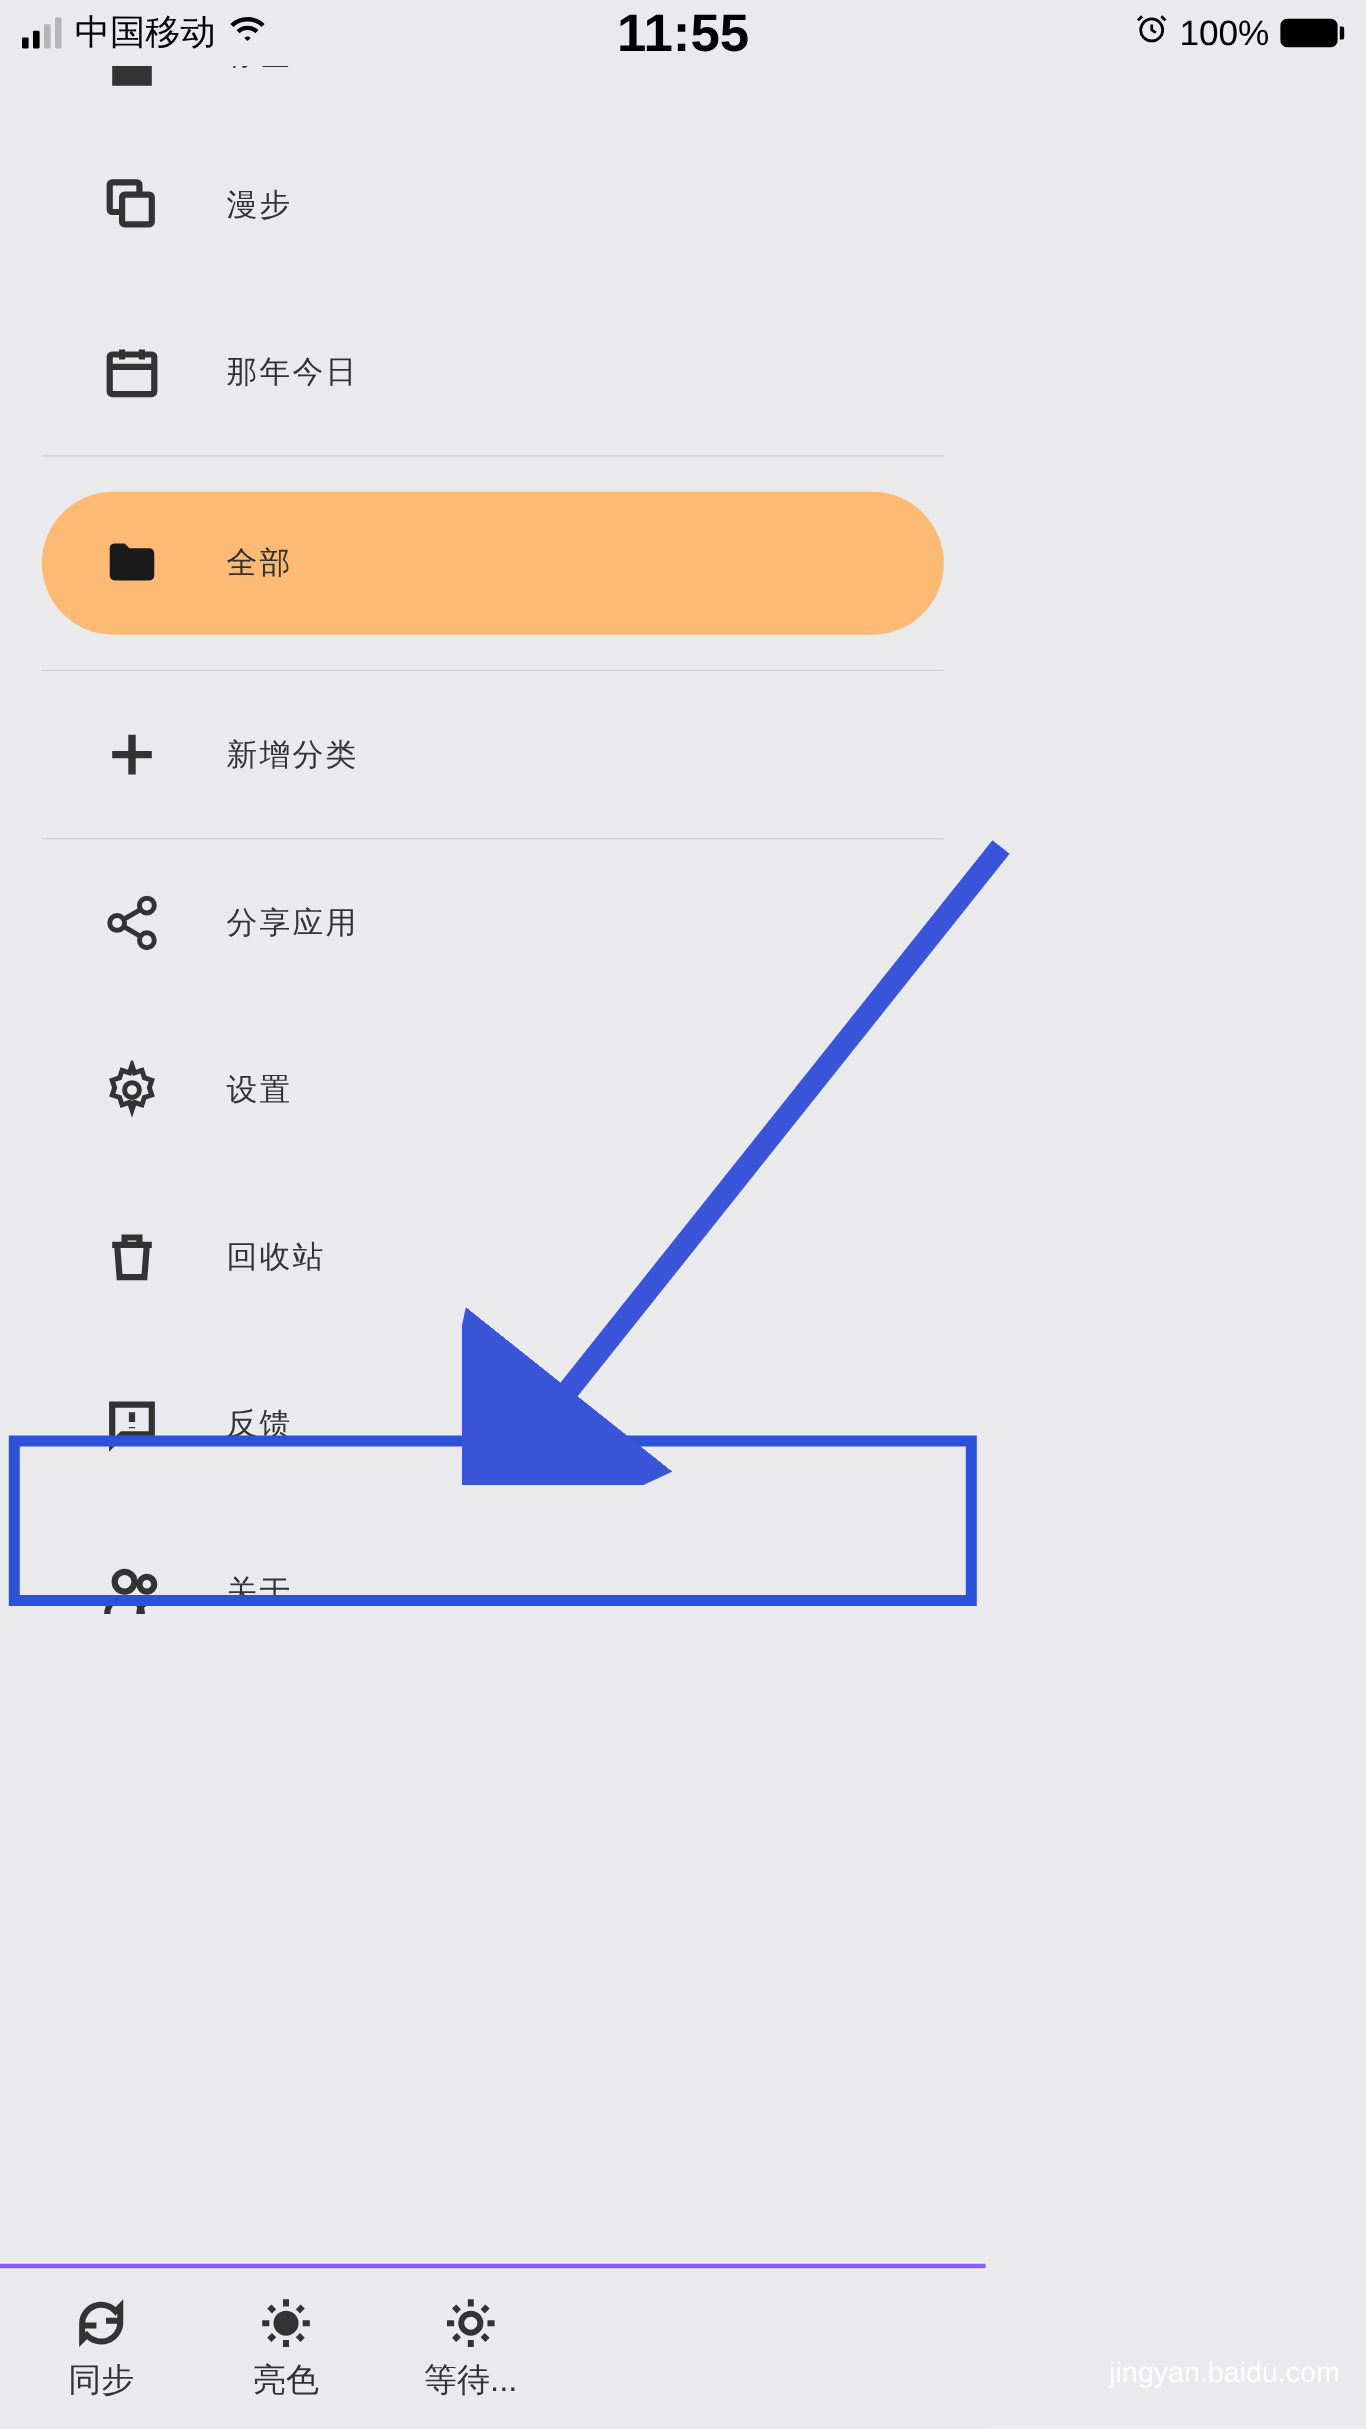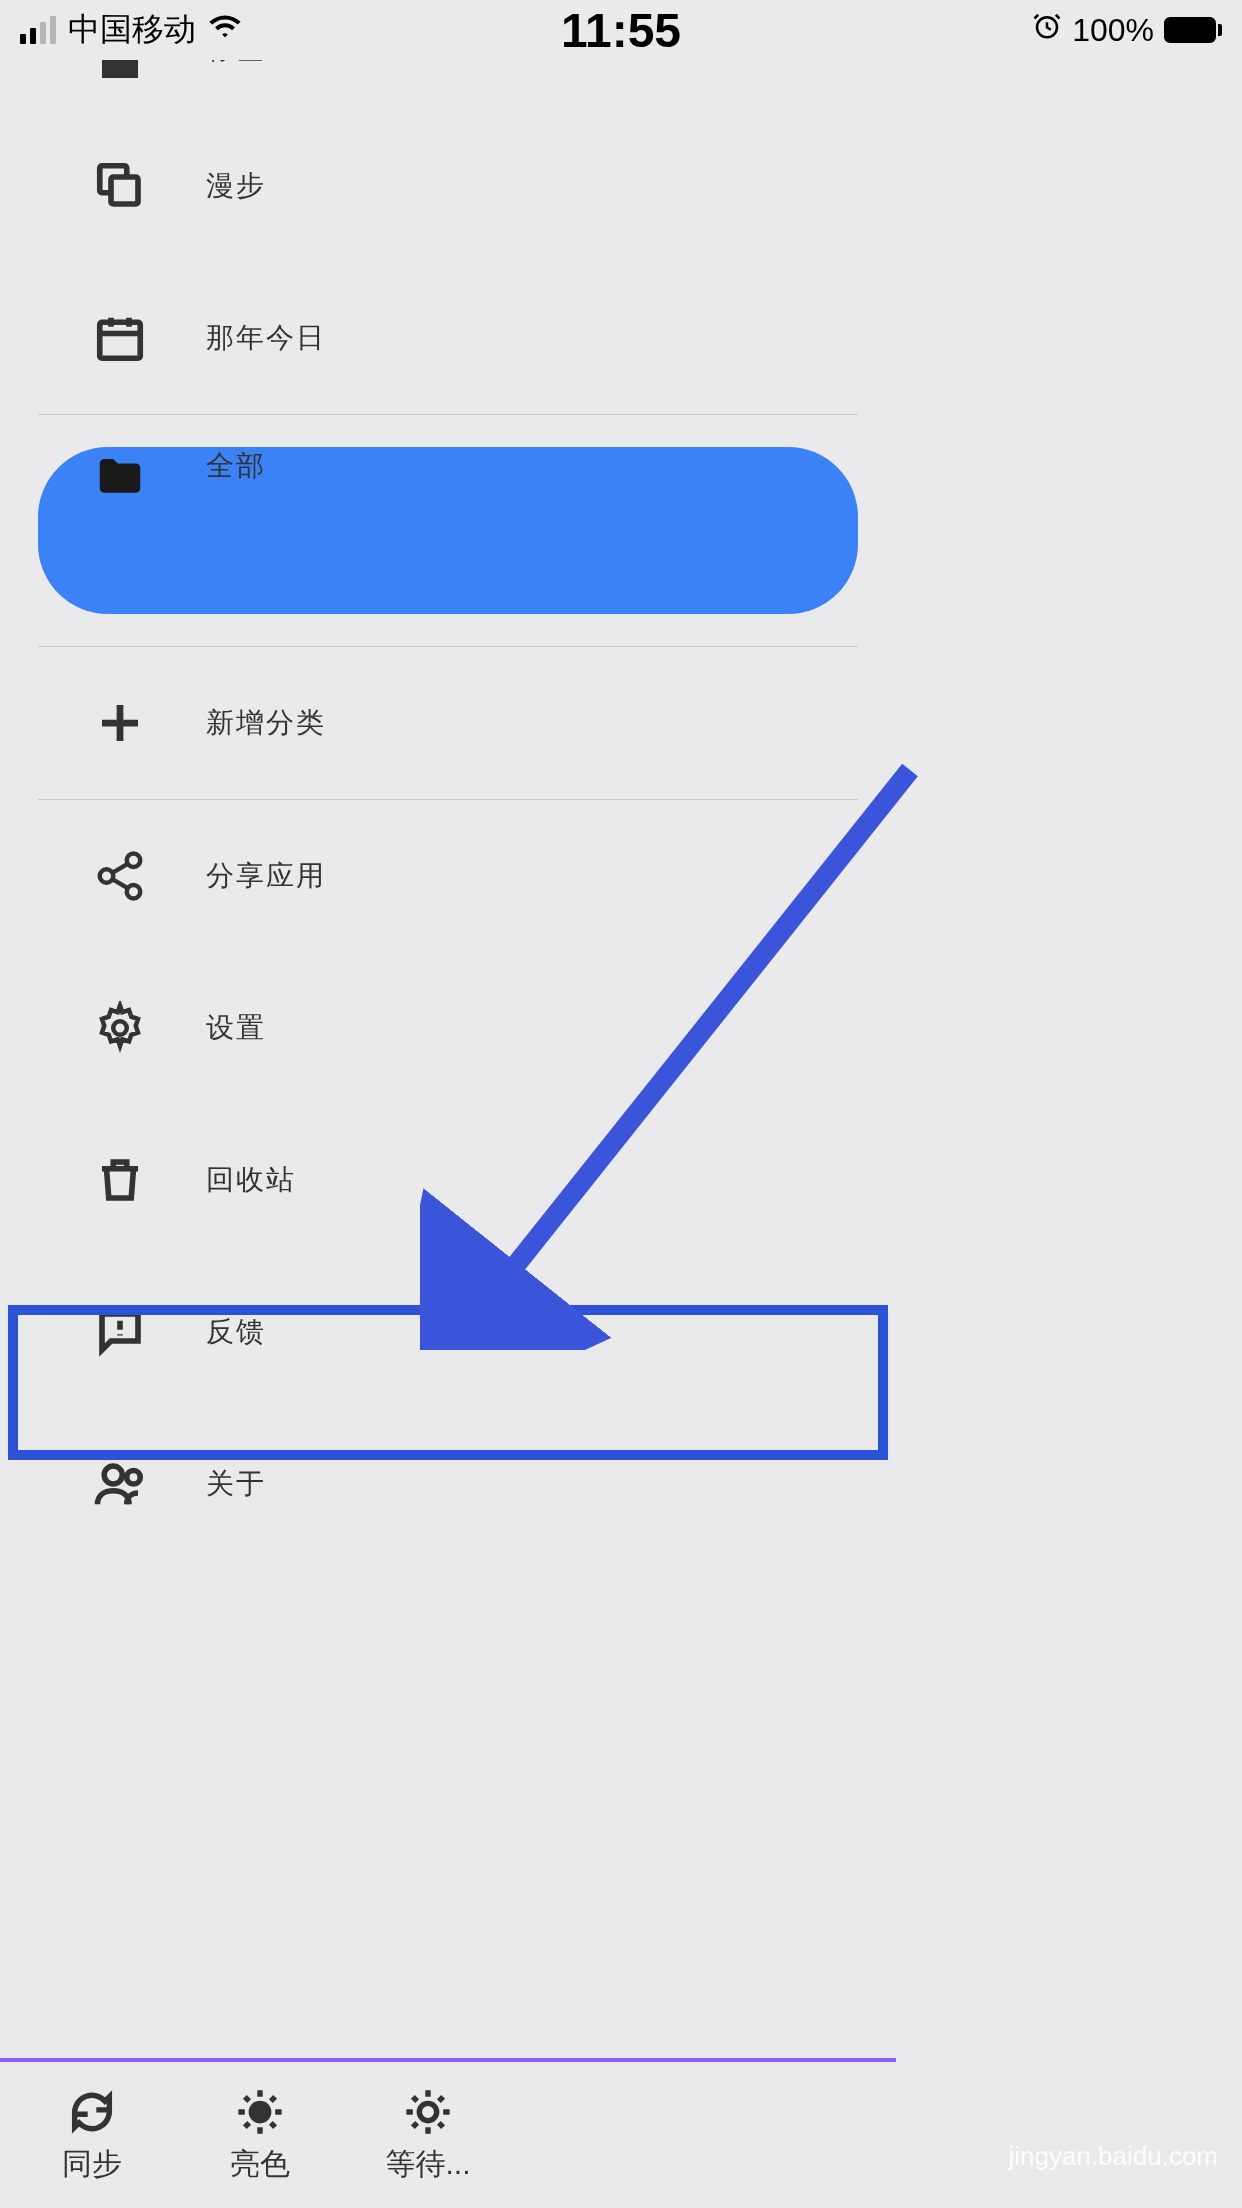--- a/index.html
+++ b/index.html
@@ -27,21 +27,21 @@
   
   .menu-item { display:flex; align-items:center; height:152px; padding-left:90px; gap:56px; }
   .menu-item.partial-top { height:80px; align-items:flex-start; padding-top:0; margin-top:-30px; }
   .menu-icon { width:60px; height:60px; display:flex; align-items:center; justify-content:center; flex-shrink:0; }
   .menu-icon svg { width:54px; height:54px; }
   .menu-label { font-size:28px; color:#333; letter-spacing:2px; }
   
   .divider { height:1px; background:#ccc; margin:0 38px; }
   
   .folder-section { padding:32px 38px; }
-  .folder-item { display:flex; align-items:flex-start; height:167px; padding-left:52px; gap:56px; background:#3b82f6; border-radius:70px; }
+  .folder-item { display:flex; align-items:center; height:130px; padding-left:52px; gap:56px; background:#fdba74; border-radius:70px; }
   
   .settings-highlight { position:absolute; border:10px solid #2b52d8; pointer-events:none; }
   
   
   .drawer-bottom { position:absolute; bottom:0; left:0; width:896px; height:150px; background:#eaeaec; display:flex; align-items:center; padding-left:32px; gap:48px; border-top:4px solid #8b5cf6; }
   .bottom-item { display:flex; flex-direction:column; align-items:center; gap:6px; width:120px; }
   .bottom-item svg { width:52px; height:52px; }
   .bottom-label { font-size:30px; color:#333; }
   
   

